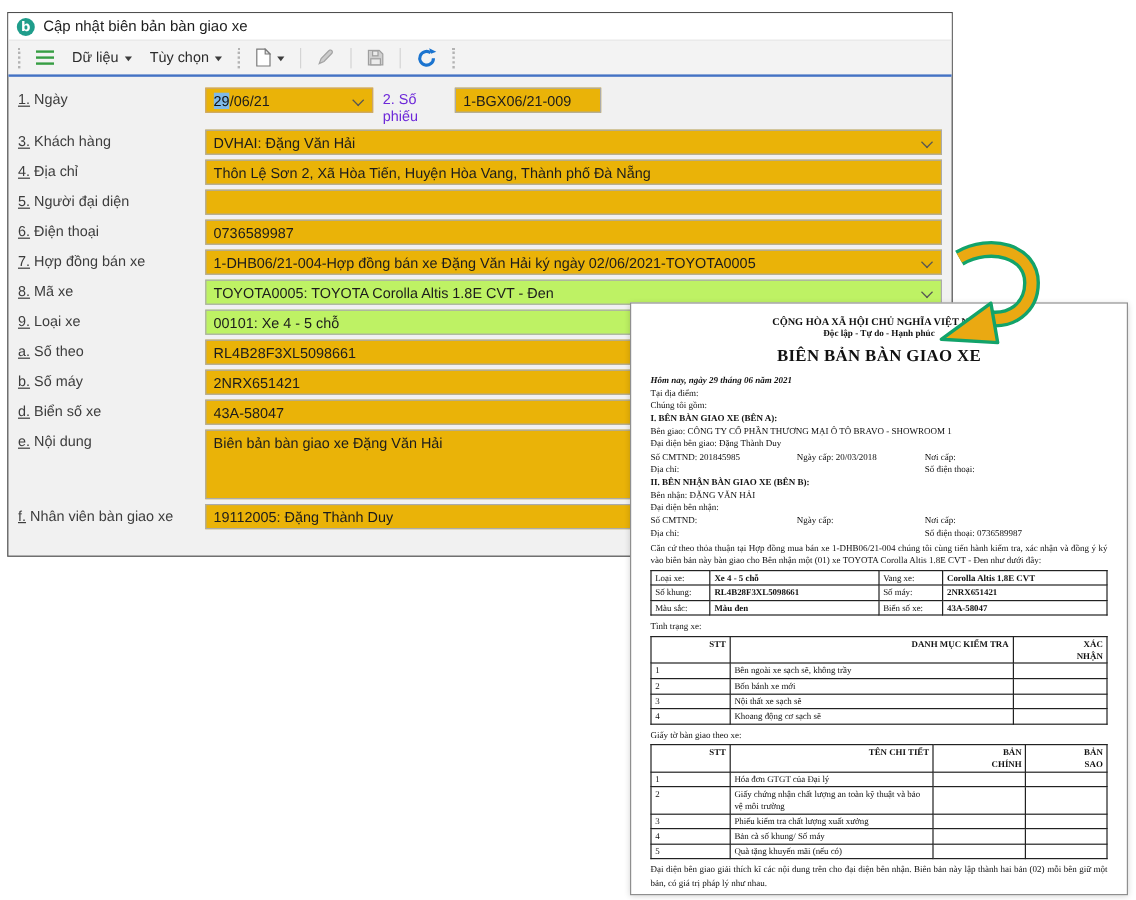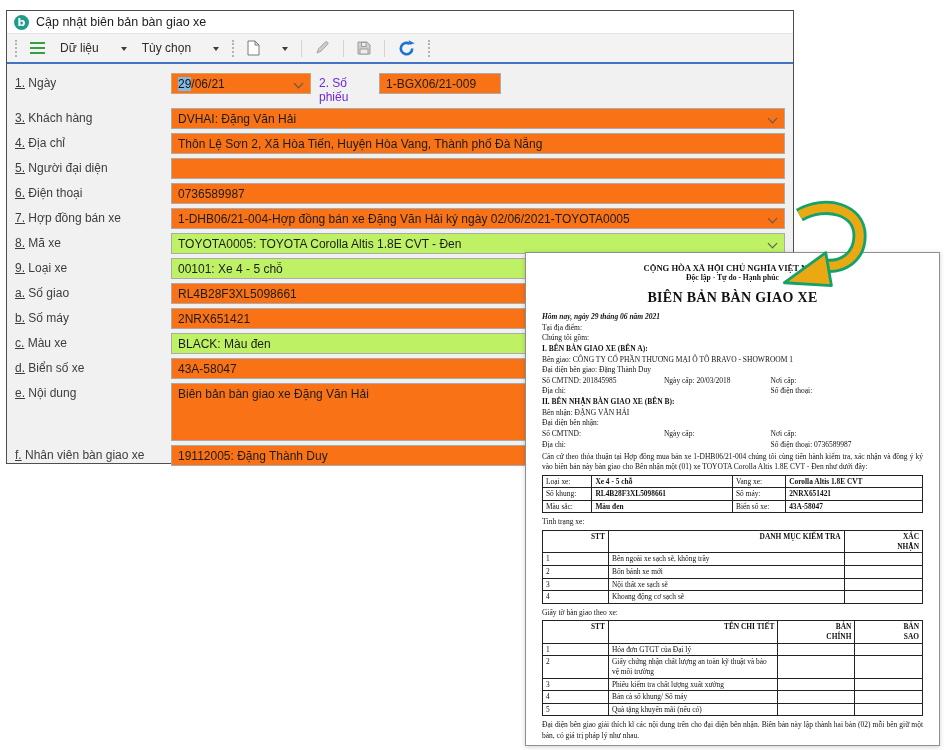--- a/index.html
+++ b/index.html
@@ -12,33 +12,33 @@
   .titlebar{height:22px;background:#ffffff;display:flex;align-items:center;gap:7px;
     padding-left:7px;border-bottom:1px solid #e3e3e3;}
   .appicon{width:15px;height:15px;border-radius:50%;background:#1f9d8b;color:#fff;
     font:bold 11px/15px "DejaVu Sans",sans-serif;text-align:center;flex:0 0 auto;}
   .title-text{font-size:12.5px;color:#1d1d1d;}
 
   .toolbar{height:28px;background:#f3f3f3;display:flex;align-items:center;gap:7px;
     padding:0 6px;border-bottom:2px solid #4472c4;}
   .grip{width:0;height:17px;border-left:2px dotted #b3b3b3;margin:0 2px;}
   .tb-sep{width:1px;height:17px;background:#d4d4d4;margin:0 2px;}
-  .tb-btn{display:flex;align-items:center;gap:22px;padding:3px 4px;border-radius:2px;cursor:default;}
+  .tb-btn{display:flex;align-items:center;gap:5px;padding:3px 4px;border-radius:2px;cursor:default;}
   .tb-label{font-size:12px;color:#2b2b2b;}
   .caret{width:0;height:0;border-left:3.5px solid transparent;border-right:3.5px solid transparent;
     border-top:4px solid #3c3c3c;margin-top:1px;}
   .hamburger{display:flex;flex-direction:column;gap:2.5px;}
   .hamburger i{display:block;width:15px;height:2.6px;background:#379e44;}
 
   
   .formarea{padding:9px 8px 0 8px;}
   .frow{display:flex;align-items:flex-start;margin-bottom:4px;}
   .flabel{width:156px;flex:0 0 156px;font-size:12px;color:#3d3d3d;padding-top:3px;}
   .flabel .u{text-decoration:underline;}
-  .fld{position:relative;background:#f97316;border:1px solid #ababab;height:21px;
+  .fld{position:relative;background:#eab308;border:1px solid #ababab;height:21px;
     box-sizing:border-box;display:flex;align-items:center;padding:0 6px;flex:1;min-width:0;}
   .fld .fval{font-size:12px;color:#1c1c1c;white-space:nowrap;overflow:hidden;}
   .fld.ro{background:#bef264;}
   .fld.dd{padding-right:22px;}
   .chev{position:absolute;right:8px;top:6px;width:6px;height:6px;
     border-right:1.4px solid #555;border-bottom:1.4px solid #555;transform:rotate(45deg);}
   .fld.date{flex:0 0 140px;border:1px solid #caa670;}
   .sel{background:#7fb9e8;color:#111;}
   .lbl2{width:60px;flex:0 0 60px;font-size:12px;color:#6d28d9;padding:3px 0 0 8px;}
   .fld.sp{flex:0 0 122px;}
@@ -208,41 +208,34 @@
         <span class="flabel">
           <span class="u">9.</span> <span>Loại xe</span></span>
         <div class="fld dd ro">
           <span class="fval">00101: Xe 4 - 5 chỗ</span>
           <span class="chev"></span>
         </div>
       </div>
 
       <div class="frow">
         <span class="flabel">
-          <span class="u">a.</span> <span>Số giao</span></span>
+          <span class="u">a.</span> <span>Số theo</span></span>
         <div class="fld">
           <span class="fval">RL4B28F3XL5098661</span>
         </div>
       </div>
 
       <div class="frow">
         <span class="flabel">
           <span class="u">b.</span> <span>Số máy</span></span>
         <div class="fld">
           <span class="fval">2NRX651421</span>
         </div>
       </div>
 
-      <div class="frow">
-        <span class="flabel">
-          <span class="u">c.</span> <span>Màu xe</span></span>
-        <div class="fld ro">
-          <span class="fval">BLACK: Màu đen</span>
-        </div>
-      </div>
 
       <div class="frow">
         <span class="flabel">
           <span class="u">d.</span> <span>Biển số xe</span></span>
         <div class="fld">
           <span class="fval">43A-58047</span>
         </div>
       </div>
 
       <div class="frow">

